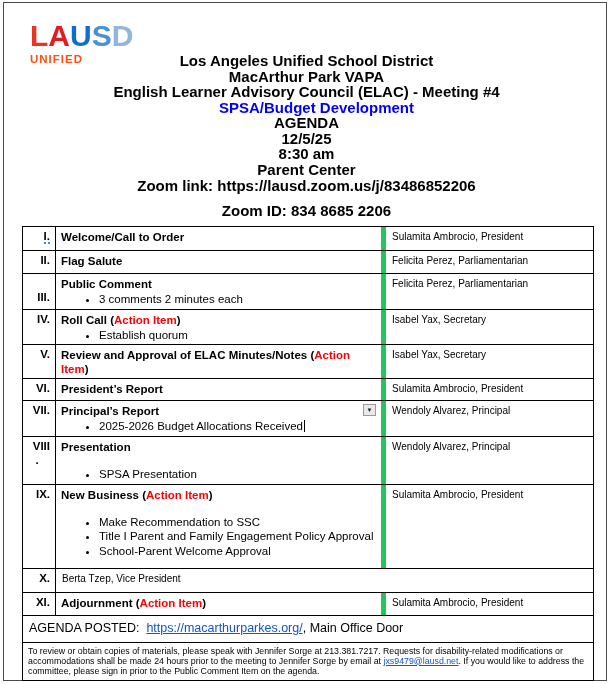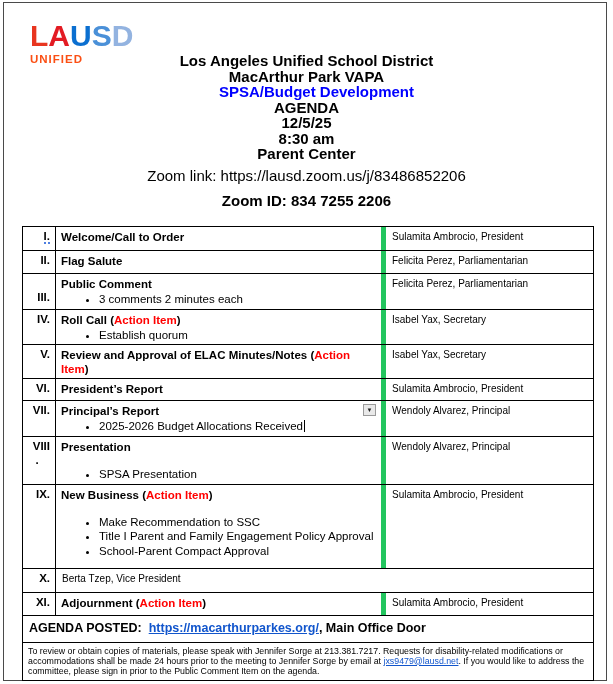--- a/index.html
+++ b/index.html
@@ -12,21 +12,21 @@
   
   .logo { position:absolute; left:30px; top:24px; }
   .logo-letters { font-size:30px; font-weight:800; line-height:23px; letter-spacing:0px; font-family:"Liberation Sans",sans-serif; }
   .logo-letters span { display:inline-block; }
   .logo-sub { font-size:11.5px; font-weight:800; letter-spacing:1px; margin-top:6px; }
 
   
   .hdr { position:absolute; left:0; top:53px; width:100%; text-align:center; }
   .hline { font-size:15px; font-weight:bold; line-height:15.5px; }
   .hline.blue { }
-  .zoomlink { font-size:15px; font-weight:normal; line-height:18px; margin-top:5px; }
+  .zoomlink { font-size:15px; font-weight:bold; line-height:18px; }
   .zoomid   { font-size:15px; font-weight:bold; line-height:18px; margin-top:7px; }
 
   
   .agenda { position:absolute; left:22px; top:226px; width:572px; border:1px solid #000; background:#fff; }
   .trow { display:grid; grid-template-columns:33px 330px 1fr; }
   .trow + .trow, .posted-row, .fine-row { border-top:1px solid #000; }
   .c1 { border-right:1px solid #000; text-align:right; padding:3px 5px 2px 1px; font-weight:bold; font-size:11.5px; line-height:13.5px; }
   .c1.low { padding-top:17px; }
   .c1 .num2 { text-align:center; }
   .c2 { border-right:5px solid #22c55e; padding:3px 5px 2px 5px; font-size:11.5px; line-height:14px; position:relative; }
@@ -34,45 +34,46 @@
   .ttl { font-weight:bold; }
   .red { color:#ff0000; font-weight:bold; }
   .c2 ul { margin:1px 0 0 0; padding-left:38px; list-style-type:disc; font-weight:normal; }
   .c2 ul.gap { margin-top:13px; }
   .c2 li { line-height:14.5px; }
   .spellcheck { border-bottom:2px dotted #4e7fe0; }
   .caret { display:inline-block; width:1px; height:12px; background:#000; vertical-align:-2px; margin-left:1px; }
   .dd-btn { position:absolute; top:3px; right:5px; width:13px; height:12px; background:#e9e9e9; border:1px solid #9a9a9a; font-size:6px; line-height:10px; text-align:center; color:#222; cursor:default; }
 
   
-  .posted-row { padding:5px 6px 6px 6px; font-size:12.5px; font-weight:bold; line-height:15px; min-height:26px; white-space:pre-wrap; }
+  .posted-row { padding:5px 6px 6px 6px; font-size:12.5px; font-weight:normal; line-height:15px; min-height:26px; white-space:pre-wrap; }
   .link { color:#1155cc; text-decoration:underline; }
   .fine-row { padding:3px 5px 4px 5px; font-size:8.8px; line-height:10.2px; font-weight:normal; }
 </style>
 </head>
 <body>
 
 <div class="page">
   <div class="frame"></div>
 
   <div class="logo">
     <div class="logo-letters" id="logo-letters"><span style="color: rgb(232, 53, 31);">L</span><span style="color: rgb(227, 27, 35);">A</span><span style="color: rgb(11, 111, 208);">U</span><span style="color: rgb(74, 144, 216);">S</span><span style="color: rgb(147, 179, 224);">D</span></div>
     <div class="logo-sub" id="logo-sub" style="color: rgb(251, 79, 20);">UNIFIED</div>
   </div>
 
   <div class="hdr">
     <div class="hline">Los Angeles Unified School District</div>
     <div class="hline">MacArthur Park VAPA</div>
+    <div class="hline">English Learner Advisory Council (ELAC) - Meeting #4</div>
     <div class="hline blue" id="hdr-blue" style="color: rgb(0, 0, 255); margin-left: 20px;">SPSA/Budget Development</div>
     <div class="hline">AGENDA</div>
     <div class="hline">12/5/25</div>
     <div class="hline">8:30 am</div>
     <div class="hline">Parent Center</div>
     <div class="zoomlink">Zoom link: https://lausd.zoom.us/j/83486852206</div>
-    <div class="zoomid">Zoom ID: 834 7255 2206</div>
+    <div class="zoomid">Zoom ID: 834 8685 2206</div>
   </div>
 
   <div class="agenda">
 
     <div class="trow" style="min-height:23px">
       <div class="c1"><span class="spellcheck">I.</span></div>
       <div class="c2"><span class="ttl">Welcome/Call to Order</span></div>
       <div class="c3">Sulamita Ambrocio, President</div>
     </div>
 
@@ -144,21 +145,21 @@
       <div class="c3">Wendoly Alvarez, Principal</div>
     </div>
 
     <div class="trow" style="min-height:84px">
       <div class="c1"><span>IX.</span></div>
       <div class="c2">
         <span class="ttl">New Business</span><span class="ttl"> (</span><span class="red">Action Item</span><span class="ttl">)</span>
         <ul class="gap">
           <li>Make Recommendation to SSC</li>
           <li>Title I Parent and Family Engagement Policy Approval</li>
-          <li>School-Parent Compact Approval</li>
+          <li>School-Parent Welcome Approval</li>
         </ul>
       </div>
       <div class="c3">Sulamita Ambrocio, President</div>
     </div>
 
     <div class="trow" style="min-height:24px">
       <div class="c1"><span>X.</span></div>
       <div class="c3">Berta Tzep, Vice President</div>
     </div>
 

